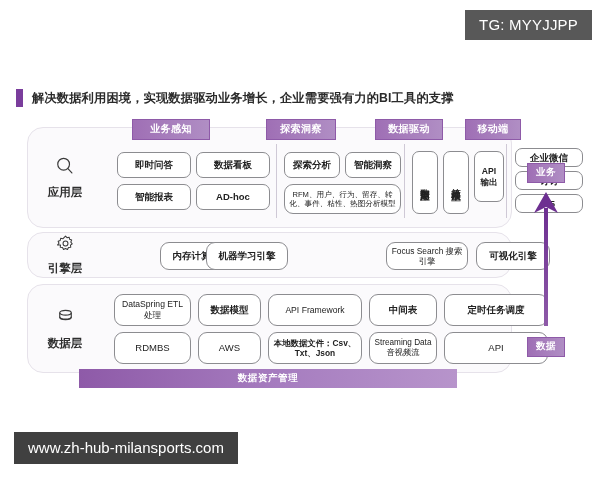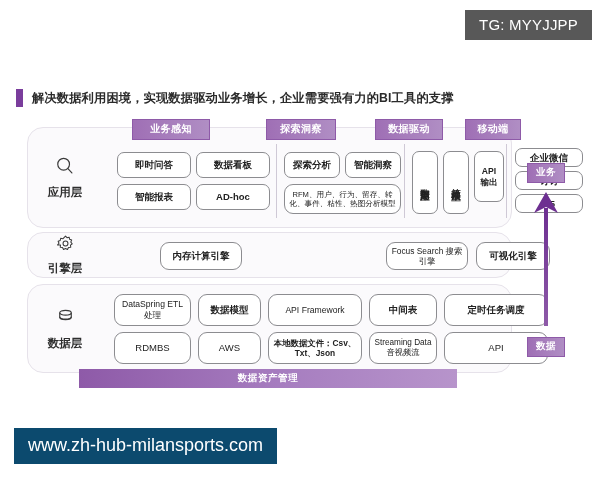--- a/index.html
+++ b/index.html
@@ -18,23 +18,23 @@
     background: #585858;
     color: #ffffff;
     font-size: 15px;
     letter-spacing: 0.2px;
     padding: 6px 14px 7px 14px;
     white-space: nowrap;
   }
   .url-chip {
     position: absolute;
     left: 14px; bottom: 16px;
-    background: #0c4a6e;
-    color: #ffffff;
-    font-size: 18px;
+    background: #404040;
+    color: #ffffff;
+    font-size: 15px;
     padding: 7px 14px 8px 14px;
     white-space: nowrap;
   }
 
   
   .headline {
     position: absolute;
     left: 16px; top: 89px;
     display: flex;
     align-items: center;
@@ -263,20 +263,21 @@
     <span class="ico">
       <svg width="19" height="19" viewBox="0 0 24 24" fill="none" stroke="#3a3a3a" stroke-width="1.3">
         <circle cx="12" cy="12" r="3.1"></circle>
         <path d="M12 2.6l1.9 2.0 2.7-.6.6 2.7 2.6 1.0-1.1 2.5 1.8 2.1-2.2 1.7.3 2.8-2.8.2-1.3 2.5-2.5-1.2-2.5 1.2-1.3-2.5-2.8-.2.3-2.8L2 13.8l1.8-2.1L2.7 9.2l2.6-1 .6-2.7 2.7.6z" stroke-linejoin="round"></path>
       </svg>
     </span>
     <span class="txt">引擎层</span>
   </div>
 
   <div class="pill eng-pill" style="position:absolute" id="eng-0">内存计算引擎</div>
+  <div class="pill eng-pill" style="position:absolute" id="eng-1">机器学习引擎</div>
   <div class="pill eng-pill thin" style="position:absolute" id="eng-3">Focus Search 搜索引擎</div>
   <div class="pill eng-pill" style="position:absolute" id="eng-4">可视化引擎</div>
 </div>
 
 <div class="card" id="card-data">
   <div class="layer-label">
     <span class="ico">
       <svg width="21" height="21" viewBox="0 0 24 24" fill="none" stroke="#3a3a3a" stroke-width="1.3">
         <ellipse cx="12" cy="6.6" rx="6.6" ry="2.7"></ellipse>
         <path d="M5.4 6.6v5.1c0 1.5 3 2.7 6.6 2.7s6.6-1.2 6.6-2.7V6.6"></path>

